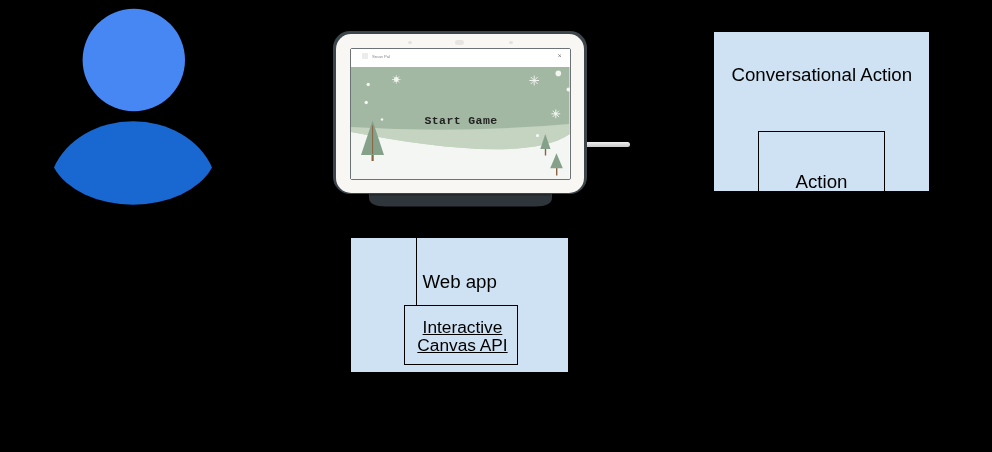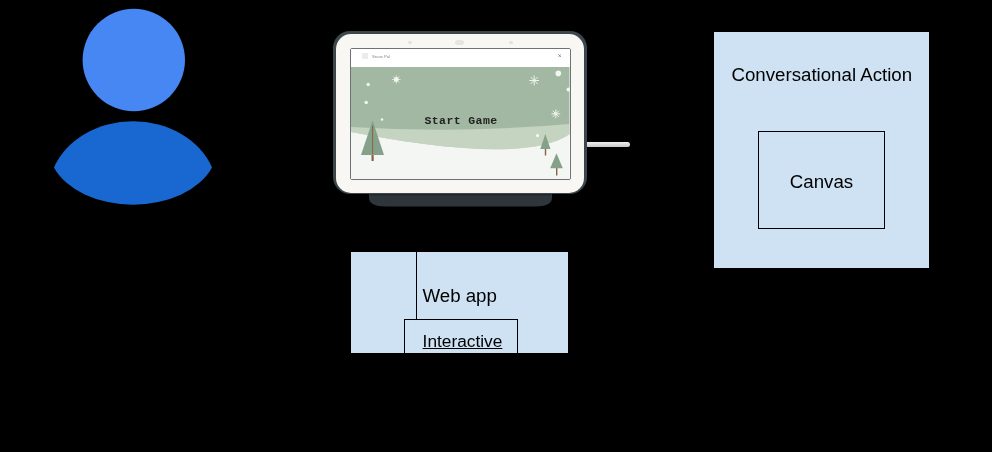--- a/index.html
+++ b/index.html
@@ -77,28 +77,28 @@
     <rect x="193.8" y="72" width="1.4" height="16.5" fill="#8d6240"></rect>
     <path d="M194.3,67 L199.5,82 H189.3 Z" fill="#86a18a"></path>
 
     <rect x="205" y="91" width="1.4" height="17.5" fill="#8d6240"></rect>
     <path d="M205.5,86.3 L211.8,101.2 H199.2 Z" fill="#86a18a"></path>
   </svg>
 </div>
 
 <div class="abs" style="left:586.5px;top:141.5px;width:43.5px;height:5px;border-radius:0 3px 3px 0;background:linear-gradient(#efefef,#c9c9c9);"></div>
 
-<div class="bluebox" style="left:714.3px;top:32px;width:215px;height:236px;">
+<div class="bluebox" style="left:714.3px;top:32px;width:215px;height:159px;">
   <div class="lbl" style="top:31.6px;">Conversational Action</div>
   <div class="innerbox" style="left:43.7px;top:98.6px;width:127px;height:98px;">
-    <div class="lbl" style="top:39.5px;font-size:18.7px;">Canvas</div>
+    <div class="lbl" style="top:39.5px;font-size:18.7px;">Action</div>
   </div>
 </div>
 
-<div class="bluebox" style="left:351.4px;top:252px;width:216.6px;height:101px;">
+<div class="bluebox" style="left:351.4px;top:238px;width:216.6px;height:134px;">
   <div class="abs" style="left:65px;top:0;width:1px;height:67.4px;background:#000;"></div>
   <div class="lbl" style="top:32.5px;">Web app</div>
   <div class="innerbox" style="left:52.9px;top:67.4px;width:113.4px;height:59.7px;display:flex;align-items:center;justify-content:center;">
     <div style="font-size:17.3px;line-height:17.8px;text-align:center;padding:3px 0 0 3px;text-decoration:underline;">Interactive<br>Canvas API</div>
   </div>
 </div>
 
 </div>
 
 </body></html>

